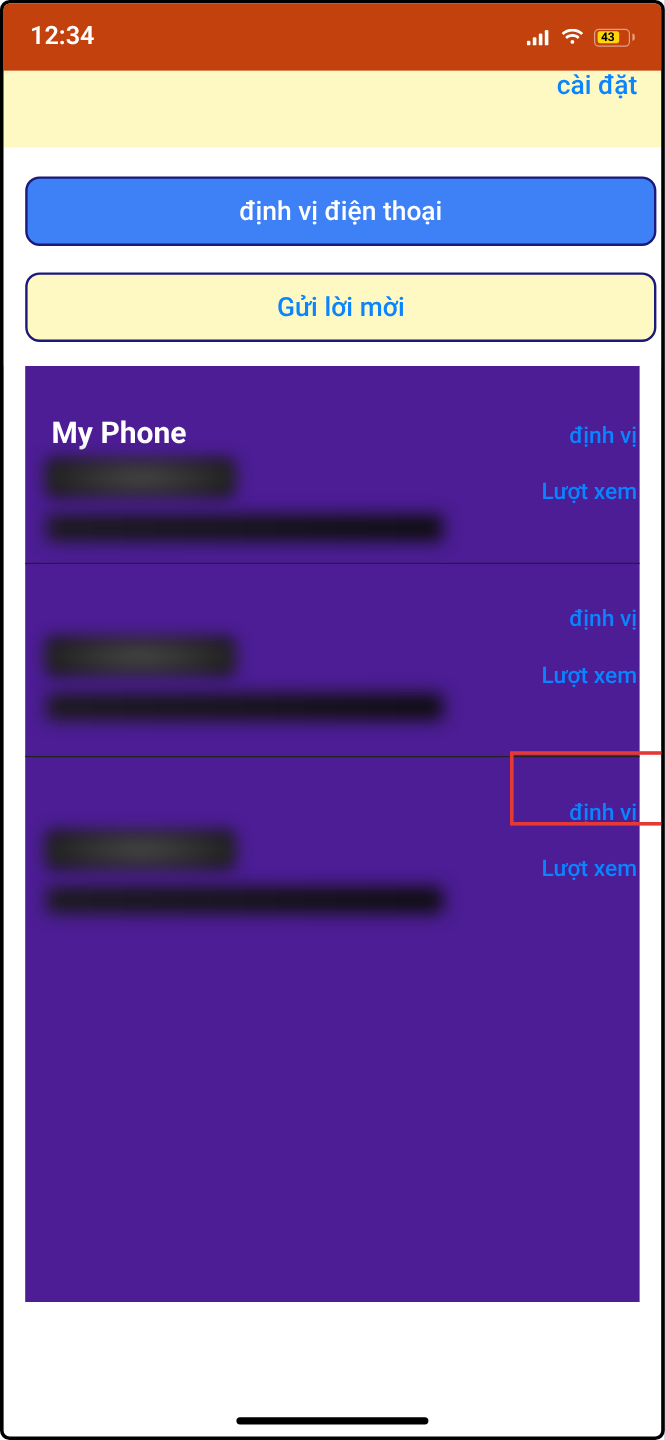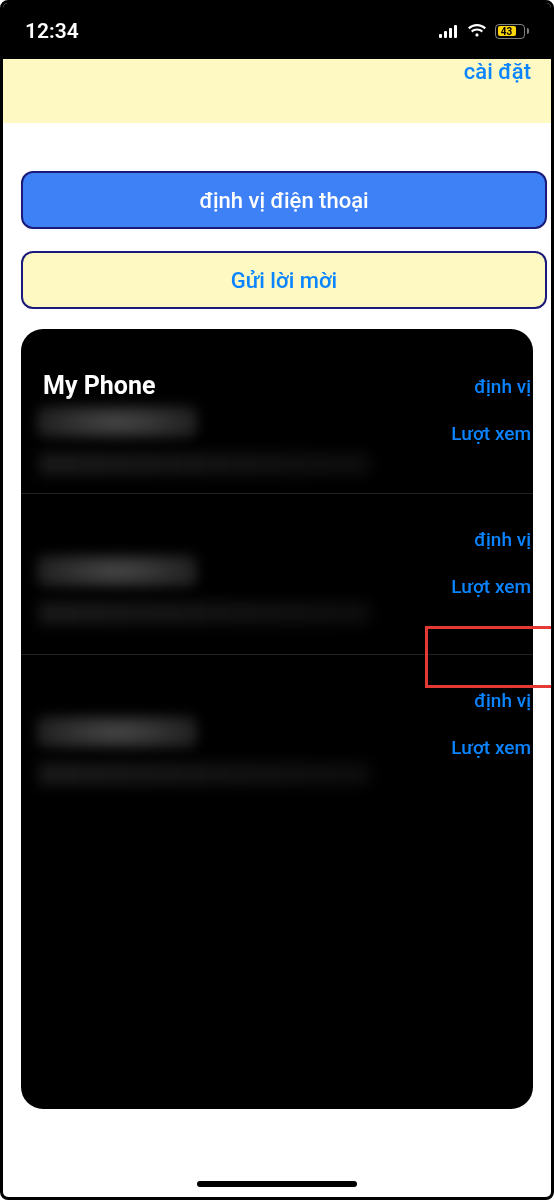--- a/index.html
+++ b/index.html
@@ -1,19 +1,19 @@
 <!DOCTYPE html>
 <html><head>
 <meta charset="utf-8">
 <style>
   * { box-sizing: border-box; margin: 0; padding: 0; }
   html, body { width: 554px; height: 1200px; font-family: -apple-system, BlinkMacSystemFont, "Segoe UI", Roboto, sans-serif; }
   body { background: #fff; border: 3px solid #000; border-radius: 8px; overflow: hidden; position: relative; }
   .status-bar {
-    background: #000000;
+    background: #c2410c;
     height: 56px;
     display: flex;
     align-items: center;
     justify-content: space-between;
     padding: 10px 22px;
     color: #fff;
   }
   .status-time { font-size: 21px; font-weight: 600; }
   .status-right { display: flex; align-items: center; gap: 8px; }
   .signal-icon, .wifi-icon { display: inline-flex; align-items: center; }
@@ -53,21 +53,20 @@
   .nav-settings {
     color: #0a84ff;
     font-size: 22px;
     font-weight: 500;
     text-decoration: none;
     cursor: pointer;
   }
   .white-zone {
     background: #fff;
     padding: 24px 4px 20px 18px;
-    margin-top: 24px;
   }
   .btn {
     width: 100%;
     height: 58px;
     border-radius: 12px;
     font-size: 22px;
     font-weight: 500;
     display: flex;
     align-items: center;
     justify-content: center;
@@ -78,26 +77,25 @@
     border: 2px solid #1a1a7a;
     color: #fff;
     margin-bottom: 22px;
   }
   .btn-secondary {
     background: #fef9c3;
     border: 2px solid #1a1a7a;
     color: #0a84ff;
   }
   .dark-zone {
-    background: #000000;
+    background: #4c1d95;
     margin: 0 18px 0 18px;
     min-height: 780px;
     position: relative;
     padding-bottom: 30px;
-    border-radius: 22px;
   }
   .row {
     display: flex;
     align-items: flex-start;
     padding: 16px 0 0 0;
   }
   .row.header-row { padding-top: 42px; }
   .row-left {
     flex: 1;
     padding-left: 22px;

